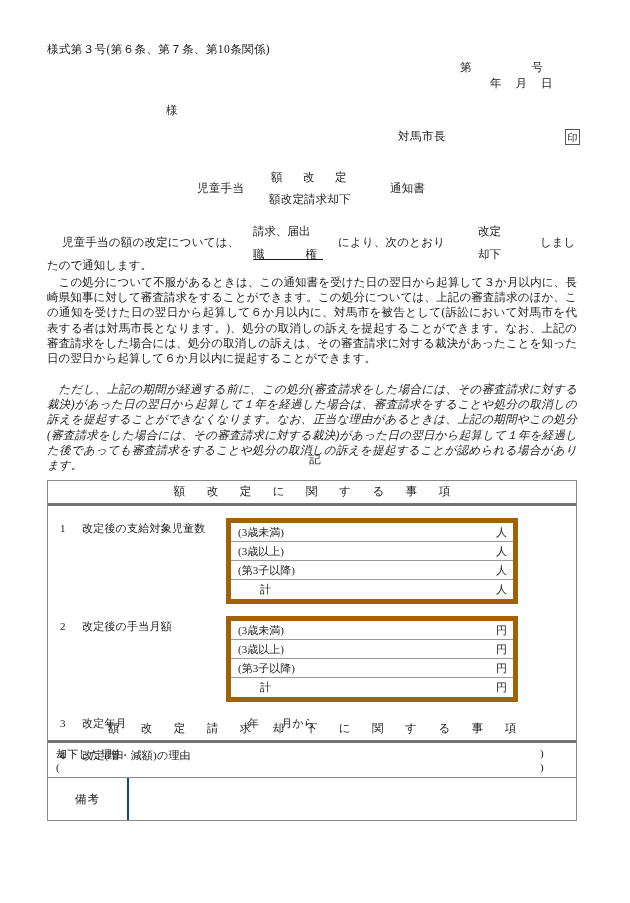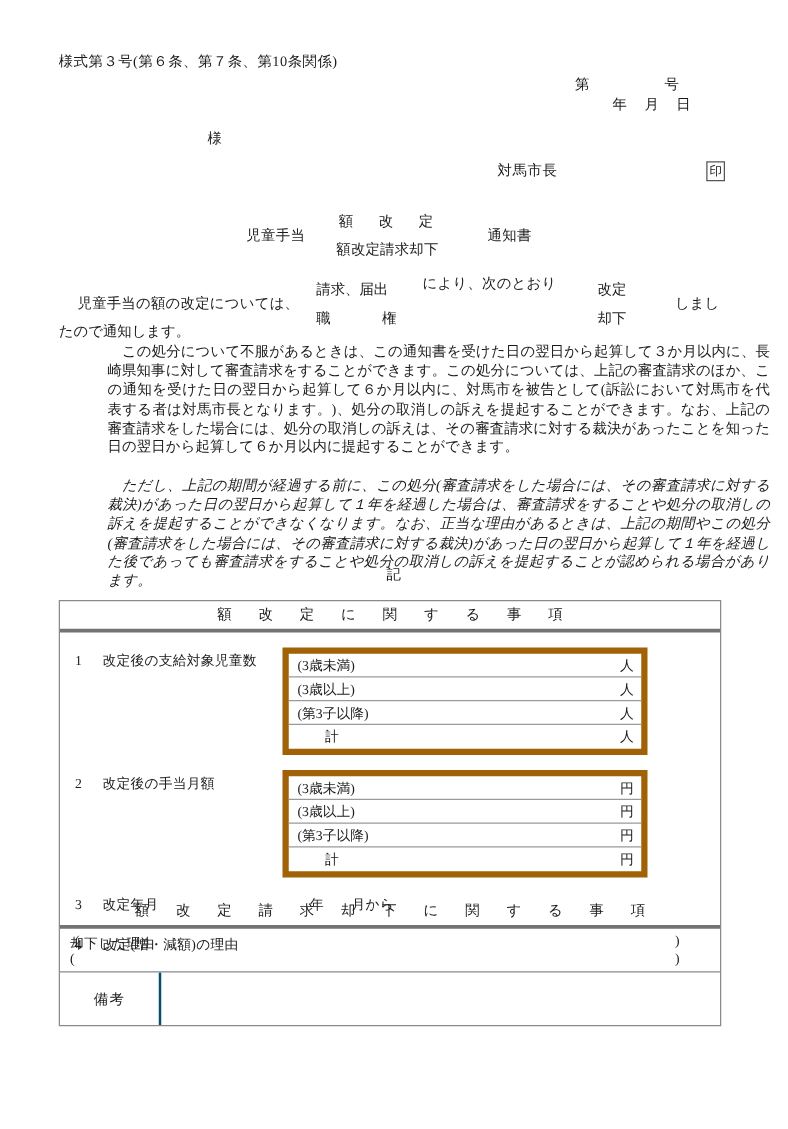--- a/index.html
+++ b/index.html
@@ -80,23 +80,24 @@
     letter-spacing: .2px;
   }
   #lead-opt-top {
     left: 253px; top: 224px;
     font-size: 11.5px;
   }
   #lead-opt-bottom {
     left: 253px; top: 247px;
     font-size: 11.5px;
     letter-spacing: 6px;
+    text-decoration: underline;
   }
   #lead-mid {
-    left: 338px; top: 219px;
+    left: 338px; top: 235px;
     font-size: 11.5px;
     letter-spacing: .2px;
   }
   #lead-act-top {
     left: 478px; top: 224px;
     font-size: 11.5px;
   }
   #lead-act-bottom {
     left: 478px; top: 247px;
     font-size: 11.5px;
@@ -114,21 +115,20 @@
   .body-para {
     position: absolute;
     left: 47px;
     width: 530px;
     font-size: 11.5px;
     line-height: 15.2px;
     text-indent: 11.5px;
     text-align: justify;
     text-justify: inter-character;
     letter-spacing: .1px;
-    margin-left: 39px;
   }
   #para-appeal { top: 275px; }
   #para-exception { top: 382px; font-style: italic; }
 
   #record-marker {
     left: 0; top: 452px;
     width: 630px;
     text-align: center;
     font-size: 11.5px;
   }

